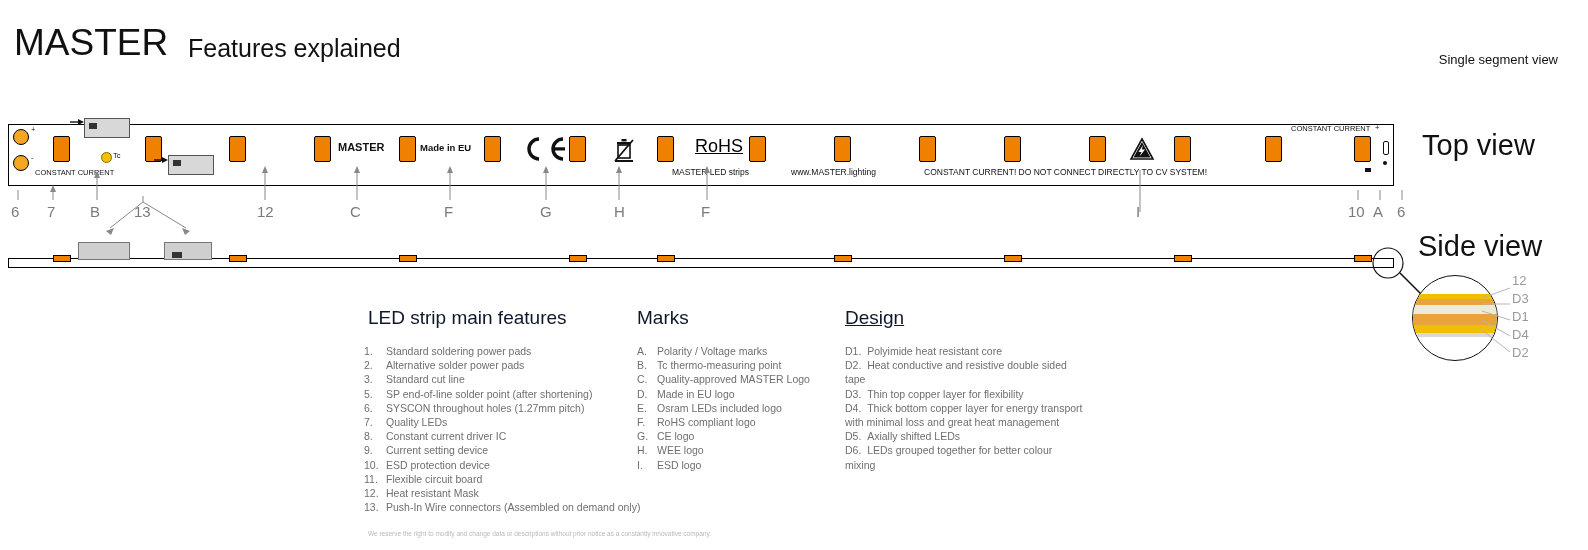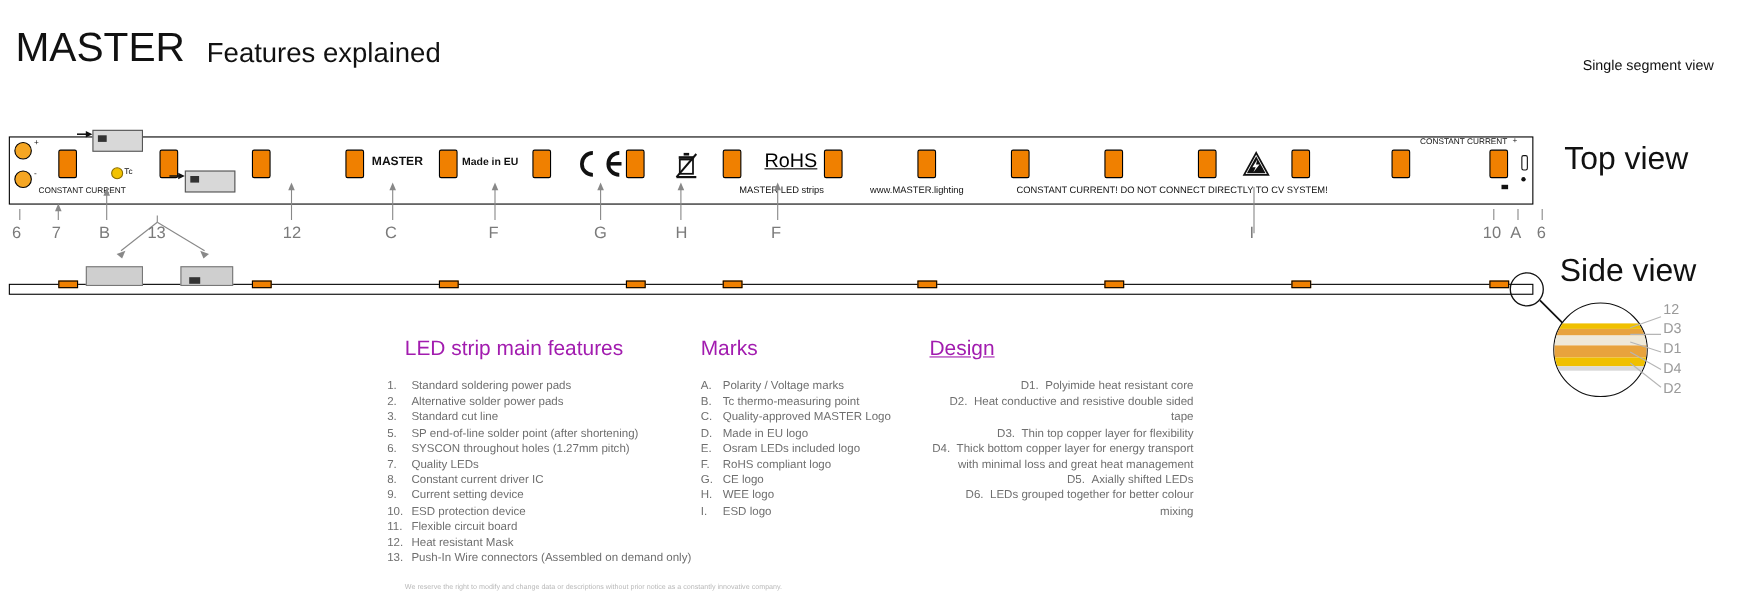--- a/index.html
+++ b/index.html
@@ -109,21 +109,21 @@
     width:84px;height:84px;
     border:1.3px solid #111;
     border-radius:50%;
     overflow:hidden;
     background:#fff;
   }
   #magnifier .lyr{position:absolute;left:0;width:84px;}
   .leglabel{position:absolute;font-size:13px;color:#9a9a9a;}
 
   
-  .block-h{font-size:19px;color:#a21caf;}
+  .block-h{font-size:19px;color:#0f172a;}
   .li{font-size:10.5px;color:#6f6f6f;line-height:14.2px;}
   .li .n{display:inline-block;width:22px;}
   .li .n2{display:inline-block;width:20px;}
   .para{font-size:10.5px;color:#6f6f6f;line-height:14.2px;width:240px;}
   #disclaimer{font-size:6.5px;color:#b9b9b9;left:368px;top:530px;}
 
   svg{overflow:visible;}
 </style>
 </head>
 <body>
@@ -305,21 +305,21 @@
   <line x1="2" y1="42" x2="30" y2="58" stroke="#b5b5b5" stroke-width="1"></line>
   <line x1="2" y1="52" x2="30" y2="74" stroke="#b5b5b5" stroke-width="1"></line>
 </svg>
 <div class="leglabel" style="left:1512px;top:273px;">12</div>
 <div class="leglabel" style="left:1512px;top:291px;">D3</div>
 <div class="leglabel" style="left:1512px;top:309px;">D1</div>
 <div class="leglabel" style="left:1512px;top:327px;">D4</div>
 <div class="leglabel" style="left:1512px;top:345px;">D2</div>
 
 <div class="abs block-h" style="left:368px;top:307px;">LED strip main features</div>
-<div class="abs" style="left:352px;top:344px;">
+<div class="abs" style="left:364px;top:344px;">
   <div class="li"><span class="n">1.</span><span>Standard soldering power pads</span></div>
   <div class="li"><span class="n">2.</span><span>Alternative solder power pads</span></div>
   <div class="li"><span class="n">3.</span><span>Standard cut line</span></div>
   <div class="li"><span class="n">5.</span><span>SP end-of-line solder point (after shortening)</span></div>
   <div class="li"><span class="n">6.</span><span>SYSCON throughout holes (1.27mm pitch)</span></div>
   <div class="li"><span class="n">7.</span><span>Quality LEDs</span></div>
   <div class="li"><span class="n">8.</span><span>Constant current driver IC</span></div>
   <div class="li"><span class="n">9.</span><span>Current setting device</span></div>
   <div class="li"><span class="n">10.</span><span>ESD protection device</span></div>
   <div class="li"><span class="n">11.</span><span>Flexible circuit board</span></div>
@@ -334,21 +334,21 @@
   <div class="li"><span class="n2">C.</span><span>Quality-approved MASTER Logo</span></div>
   <div class="li"><span class="n2">D.</span><span>Made in EU logo</span></div>
   <div class="li"><span class="n2">E.</span><span>Osram LEDs included logo</span></div>
   <div class="li"><span class="n2">F.</span><span>RoHS compliant logo</span></div>
   <div class="li"><span class="n2">G.</span><span>CE logo</span></div>
   <div class="li"><span class="n2">H.</span><span>WEE logo</span></div>
   <div class="li"><span class="n2">I.</span><span>ESD logo</span></div>
 </div>
 
 <div class="abs block-h" style="left:845px;top:307px;text-decoration:underline;">Design</div>
-<div class="abs" style="left:845px;top:344px;width:250px;text-align:right;">
+<div class="abs" style="left:845px;top:344px;width:250px;">
   <div class="para"><span>D1.</span>&nbsp;&nbsp;<span>Polyimide heat resistant core</span></div>
   <div class="para"><span>D2.</span>&nbsp;&nbsp;<span>Heat conductive and resistive double sided tape</span></div>
   <div class="para"><span>D3.</span>&nbsp;&nbsp;<span>Thin top copper layer for flexibility</span></div>
   <div class="para"><span>D4.</span>&nbsp;&nbsp;<span>Thick bottom copper layer for energy transport with minimal loss and great heat management</span></div>
   <div class="para"><span>D5.</span>&nbsp;&nbsp;<span>Axially shifted LEDs</span></div>
   <div class="para"><span>D6.</span>&nbsp;&nbsp;<span>LEDs grouped together for better colour mixing</span></div>
 </div>
 
 <div class="abs" id="disclaimer">We reserve the right to modify and change data or descriptions without prior notice as a constantly innovative company.</div>
 

